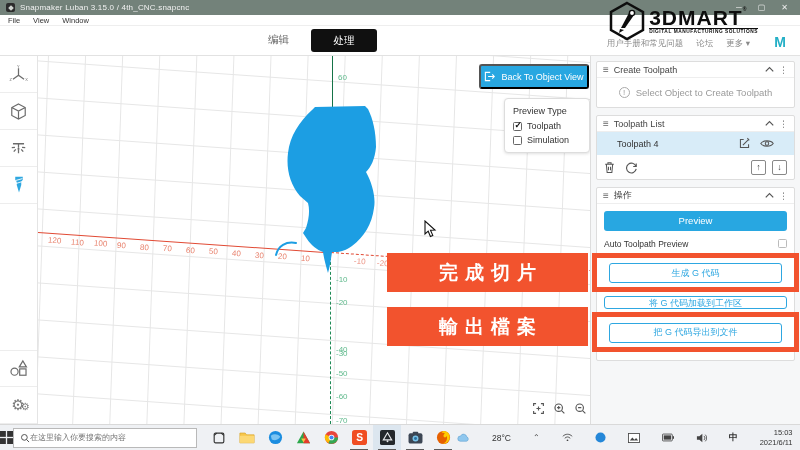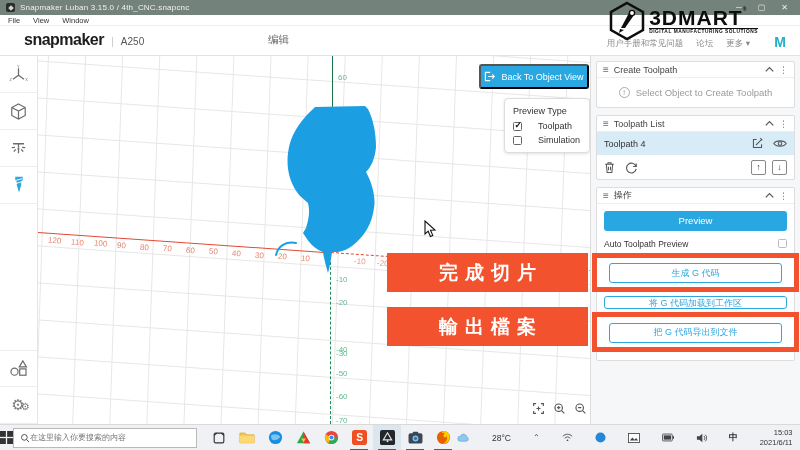--- a/index.html
+++ b/index.html
@@ -58,40 +58,40 @@
   .y-dash  { position:absolute; left:292px; top:196px; height:172px; border-left:1.6px dashed #1E8A55; }
   .axlbl { position:absolute; font-size:8px; transform:rotate(4deg); }
   .axlbl.xp { color:#E8836E; }
   .axlbl.xn { color:#EC9384; }
   .axlbl.yl { color:#5FB98C; transform:none; }
   .toolpath-svg, .cursor-svg { position:absolute; pointer-events:none; }
 
   .back-btn { position:absolute; left:441px; top:8px; width:110px; height:25px; background:#28A7E1; border-radius:3px; color:#fff; font-size:9px; display:flex; align-items:center; justify-content:center; gap:6px; }
   .preview-panel { position:absolute; left:466px; top:42px; width:86px; background:#fff; border:1px solid #ddd; border-radius:4px; box-shadow:0 1px 3px rgba(0,0,0,.12); padding:7px 8px; }
   .preview-panel .pp-title { font-size:9px; color:#333; margin-bottom:5px; }
-  .pp-row { display:flex; align-items:center; gap:16px; margin-top:4px; font-size:9px; color:#333; }
+  .pp-row { display:flex; align-items:center; gap:5px; margin-top:4px; font-size:9px; color:#333; }
   .cbx { width:9px; height:9px; border:1px solid #666; border-radius:1.5px; background:#fff; position:relative; flex:0 0 9px; }
   .cbx.checked::after { content:"✓"; position:absolute; left:0.5px; top:-2.5px; font-size:9px; color:#111; font-weight:700; }
 
   .annot { position:absolute; left:349px; width:201px; height:39px; background:#F2532E; color:#fff; font-size:19px; font-weight:700; letter-spacing:7px; display:flex; align-items:center; justify-content:center; padding-left:7px; }
   .annot1 { top:197px; } .annot2 { top:251px; }
 
   .zoom-controls { position:absolute; left:494px; top:346px; display:flex; gap:8px; color:#555; }
 
   
   .rpanel { width:210px; background:#F6F7F8; border-left:1px solid #ddd; position:relative; padding:5px 5px 0 5px; }
   .card { background:#fff; border:1px solid #ddd; border-radius:2px; margin-bottom:7px; }
   .card-head { height:16px; display:flex; align-items:center; gap:5px; padding:0 6px; border-bottom:1px solid #eee; }
   .card-head .burger { font-size:10px; color:#666; }
   .card-head .chead { font-size:9px; color:#444; }
   .card-head .spacer { flex:1; }
   .card-head .kebab { font-size:9px; color:#666; }
   .ct-body { height:29px; display:flex; align-items:center; justify-content:center; gap:6px; color:#9a9a9a; font-size:9.5px; }
   .bang { width:11px; height:11px; border:1px solid #aaa; border-radius:50%; font-size:8px; display:flex; align-items:center; justify-content:center; color:#999; }
-  .tp-row { height:23px; background:#D8ECF8; display:flex; align-items:center; padding:0 7px; }
+  .tp-row { height:23px; background:#D8ECF8; display:flex; align-items:center; padding:0 20px; }
   .tp-row .tp-name { font-size:9px; color:#333; flex:1; }
   .tp-tools { height:24px; display:flex; align-items:center; padding:0 7px; gap:10px; color:#555; }
   .tp-tools .right { margin-left:auto; display:flex; gap:6px; }
   .mini-btn { width:15px; height:15px; border:1px solid #888; border-radius:2px; font-size:9px; color:#444; display:flex; align-items:center; justify-content:center; background:#fff; }
 
   .ops-body { padding:6px 7px 8px 7px; }
   .btn-primary { width:100%; height:20px; background:#28A7E1; border:none; border-radius:3px; color:#fff; font-size:9.5px; font-family:inherit; }
   .auto-row { display:flex; align-items:center; margin-top:8px; }
   .auto-row .lbl { font-size:8.5px; color:#333; flex:1; }
   .auto-cbx { width:9px; height:9px; border:1px solid #bbb; border-radius:1.5px; background:#fff; }
@@ -131,26 +131,22 @@
     </span>
   </div>
 
   <div class="menubar">
     <span>File</span>
     <span>View</span>
     <span>Window</span>
   </div>
 
   <div class="header">
-    <div class="brand">
-      <span class="logo">snapmaker</span>
-      <span class="sep">|</span>
-      <span class="machine">A250</span>
-    </div>
     <span class="tab-edit">编辑</span>
+    <span class="tab-process">处理</span>
     <div class="header-links">
       <span>用户手册和常见问题</span>
       <span>论坛</span>
       <span>更多 ▾</span>
     </div>
     <span class="m-logo">M</span>
   </div>
 
   <div class="watermark">
     <svg width="40" height="40" viewBox="0 0 40 40">

